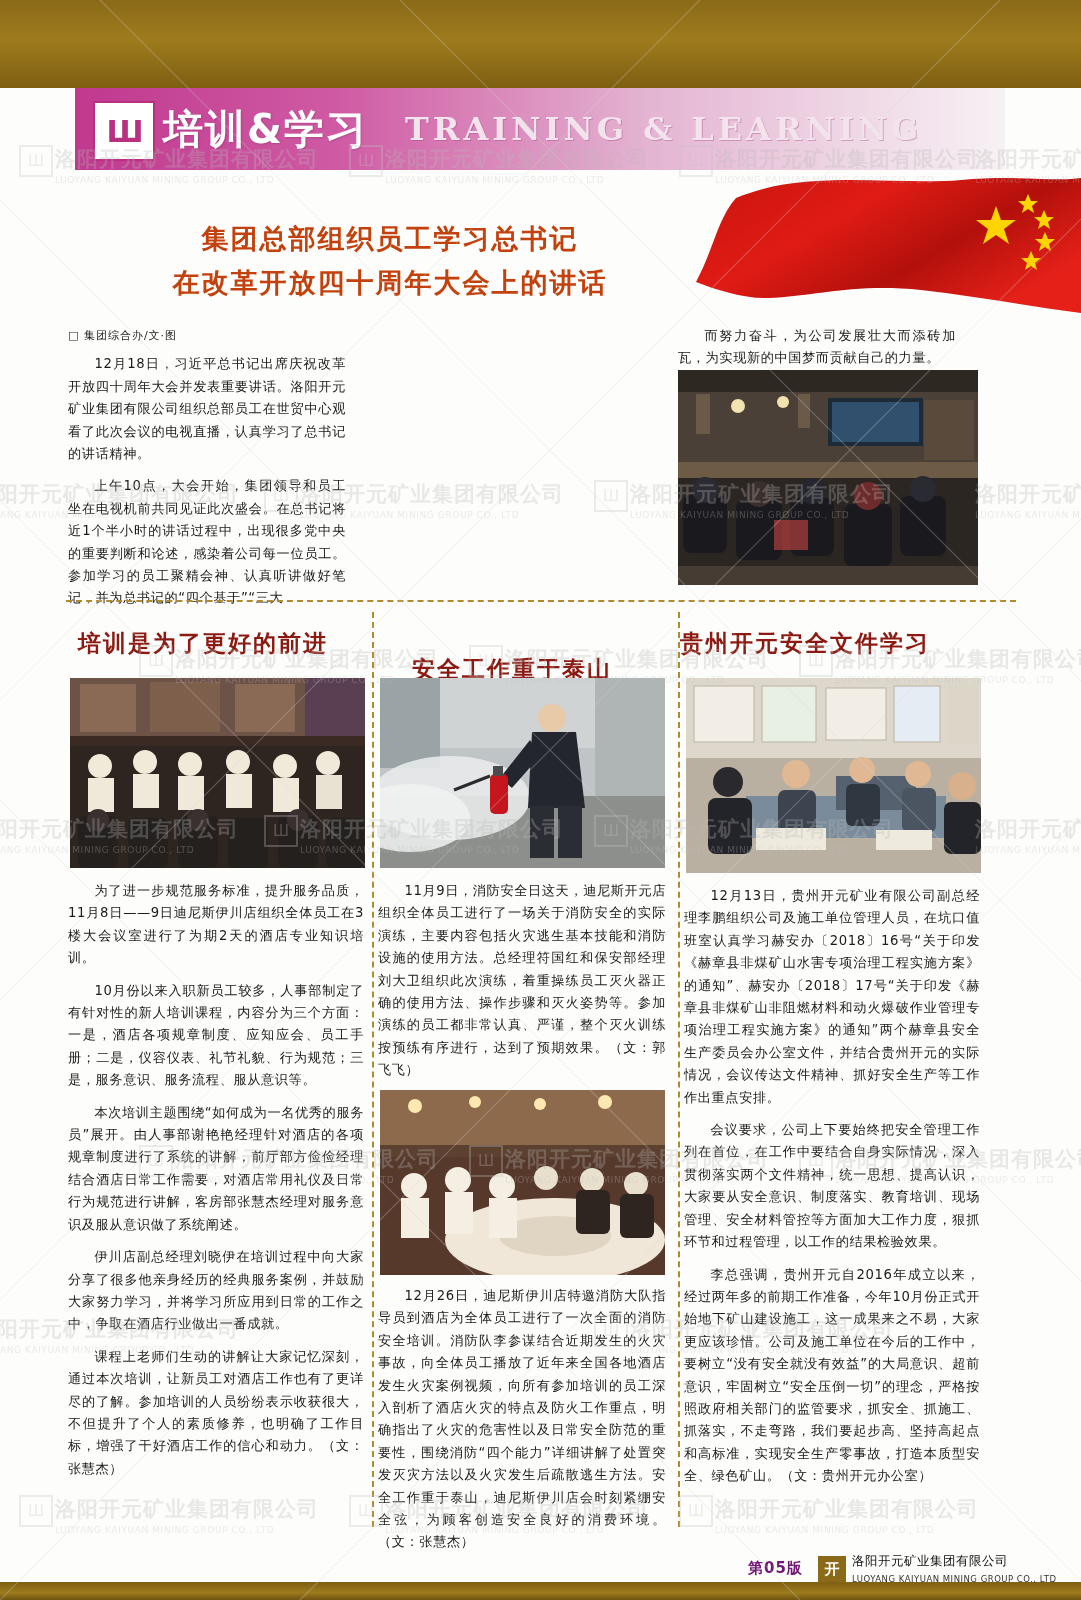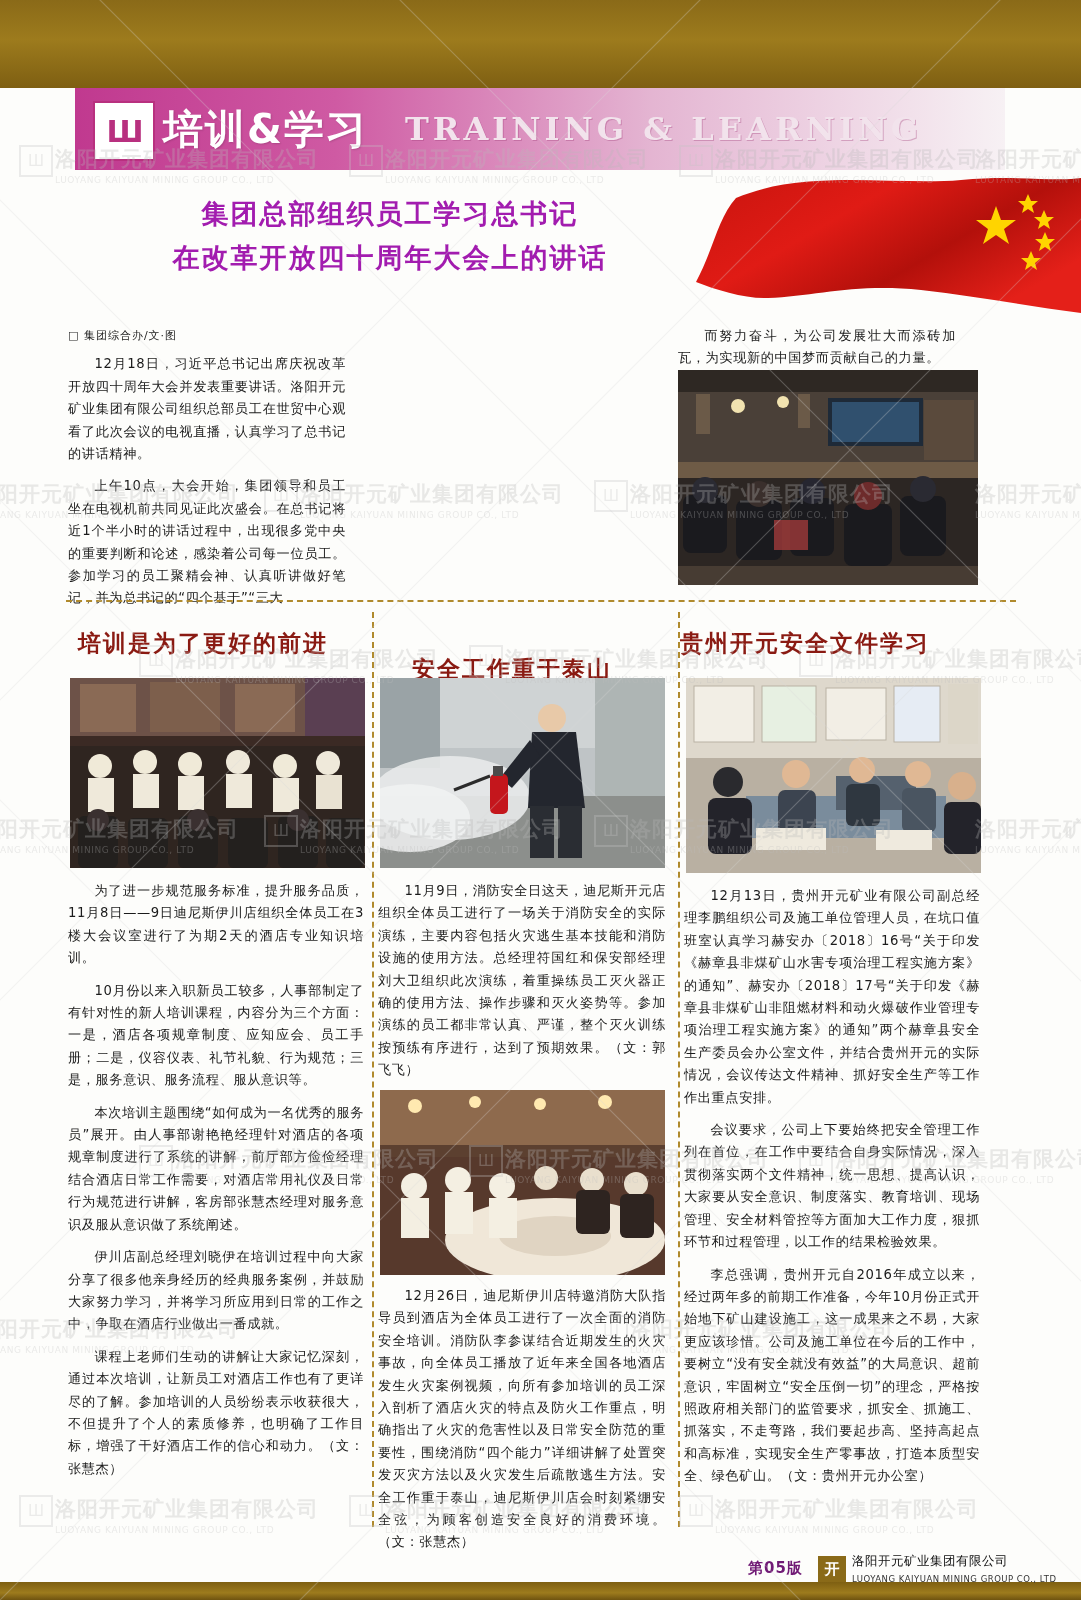--- a/index.html
+++ b/index.html
@@ -27,23 +27,23 @@
     letter-spacing:2px;font-family:"DejaVu Sans",sans-serif;text-shadow:1px 1px 2px rgba(0,0,0,.15);text-align:center;}
   .hdr-en{position:absolute;left:330px;top:22px;font-size:32px;font-weight:bold;letter-spacing:4px;
     color:#f2e3ec;font-family:"DejaVu Serif","Liberation Serif",serif;
     text-shadow:1px 1px 0 rgba(160,60,120,.35);}
 
   
   .flag{position:absolute;right:0px;top:178px;width:385px;height:135px;overflow:hidden;}
   .flag svg{display:block;}
 
   
-  .lead-title{position:absolute;left:130px;top:192px;width:520px;text-align:center;
-    color:#a21caf;font-weight:bold;font-size:27px;line-height:44px;letter-spacing:2px;
-    font-family:Liberation Sans, sans-serif;}
+  .lead-title{position:absolute;left:130px;top:219px;width:520px;text-align:center;
+    color:#c2410c;font-weight:bold;font-size:27px;line-height:44px;letter-spacing:2px;
+    font-family:Liberation Mono, monospace;}
 
   
   .byline{font-size:11px;color:#222;margin-bottom:6px;letter-spacing:1px;}
   .col{position:absolute;font-size:13.2px;line-height:22.4px;color:#1b1b1b;text-align:justify;
     letter-spacing:.6px;}
   .col p{margin:0 0 10px 0;text-indent:2em;}
 
   .lead-c1{left:68px;top:325px;width:278px;}
   .lead-c2{left:372px;top:325px;width:278px;}
   .lead-c3{left:678px;top:325px;width:278px;}

